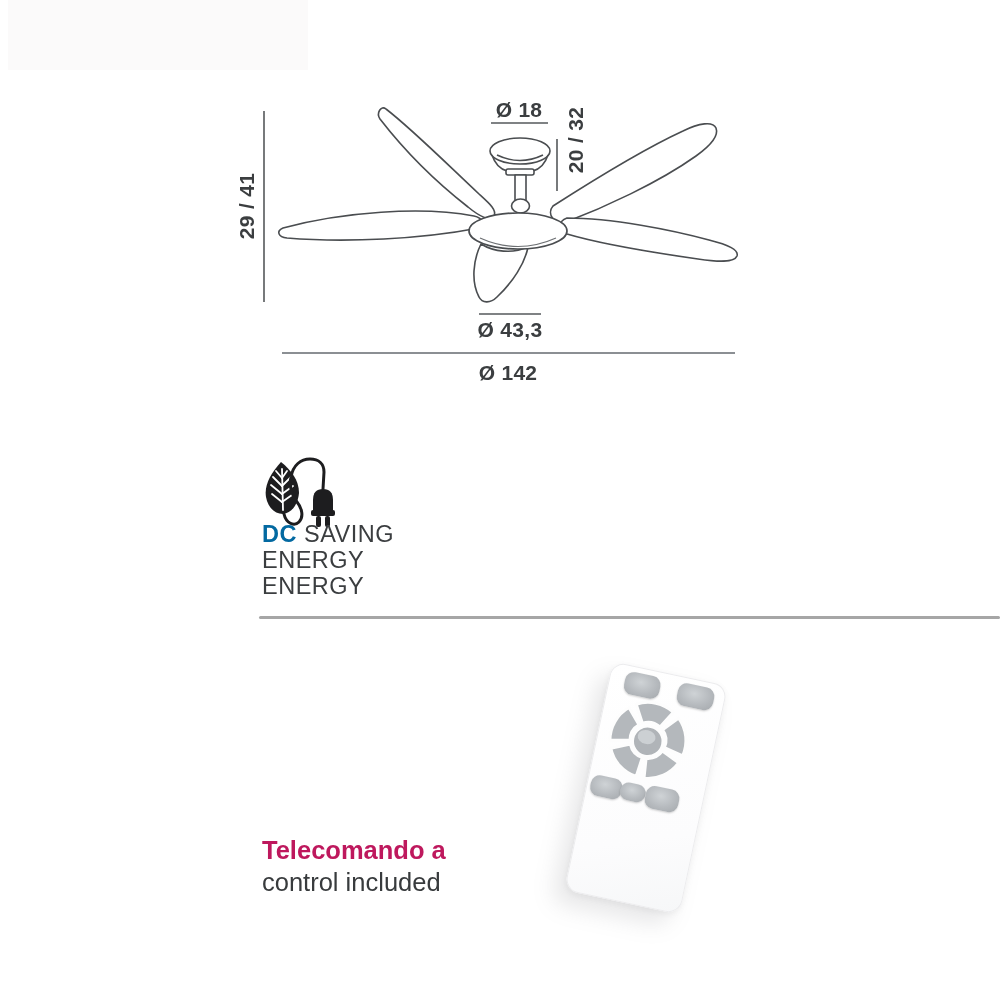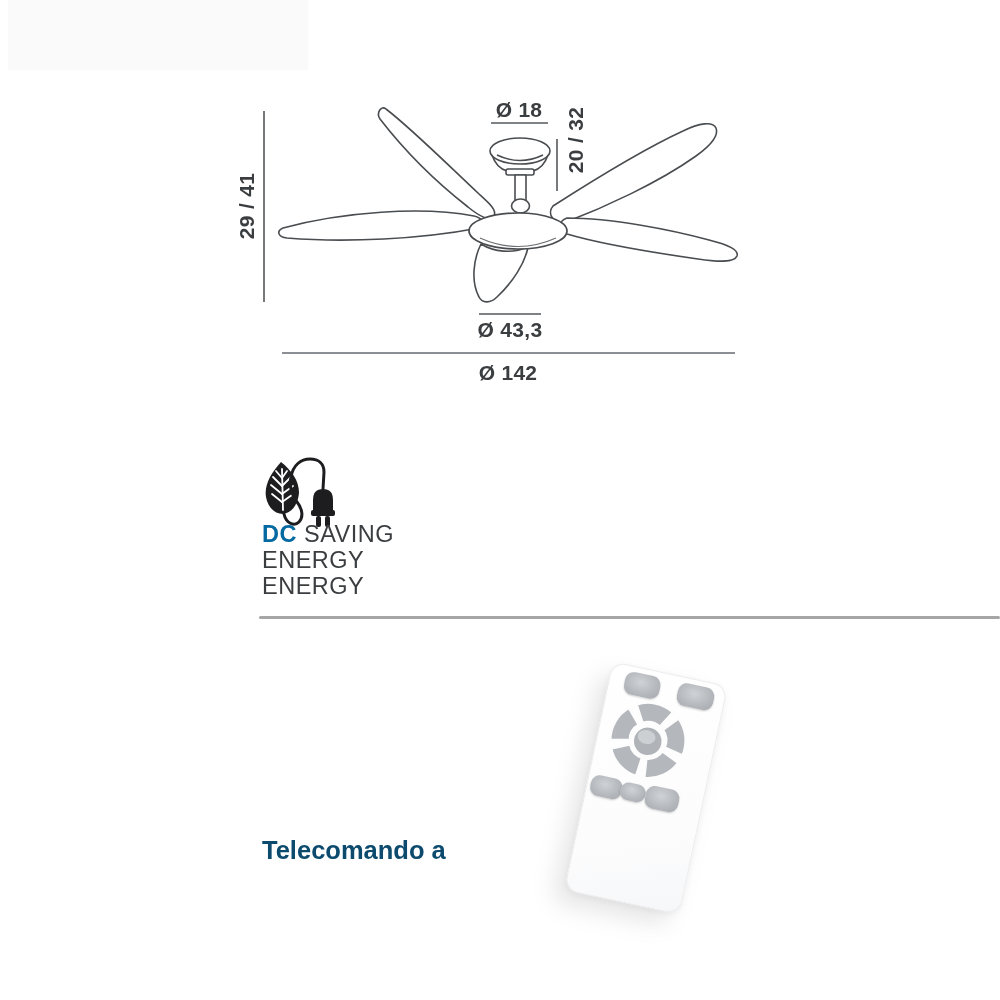--- a/index.html
+++ b/index.html
@@ -15,21 +15,21 @@
   }
   .dim.rot{transform:rotate(-90deg);}
   
   .badge-text{position:absolute;left:262px;top:521px;line-height:26px;font-size:23.5px;color:#3b3e40;}
   .badge-text .b{font-weight:800;color:#0369a1;}
   .badge-line{letter-spacing:.5px;}
   
   .divider{position:absolute;left:259px;top:616px;width:741px;height:3px;background:#a6a6a6;border-radius:2px;}
   
   .caption{position:absolute;left:262px;top:835px;font-size:25.5px;line-height:31.5px;color:#383b3d;}
-  .caption .it{font-weight:bold;color:#0c4a6e;}
+  .caption .it{font-weight:bold;color:#be185d;}
   
   .remote{
     position:absolute;left:587px;top:671px;width:116px;height:232px;
     background:linear-gradient(160deg,#ffffff 0%,#fcfcfd 70%,#f6f7f8 100%);
     border:1px solid #ececee;border-radius:14px;
     transform:rotate(12deg);
     box-shadow:-10px 14px 22px rgba(120,120,125,.18), 0 2px 6px rgba(0,0,0,.05);
   }
   .rbtn{
     position:absolute;border-radius:9px;
@@ -128,13 +128,14 @@
     <ellipse cx="-2" cy="-3" rx="9" ry="7" fill="#cfd3d6" opacity="0.9"></ellipse>
   </svg>
 
   <div class="rbtn" style="left:3px;top:113px;width:32px;height:21px;"></div>
   <div class="rbtn" style="left:33px;top:114px;width:26px;height:18px;"></div>
   <div class="rbtn" style="left:59px;top:112px;width:34px;height:23px;"></div>
 </div>
 
 <div class="caption">
   <div class="it">Telecomando a</div>
+  <div class="en">control included</div>
 </div>
 
 </body></html>

